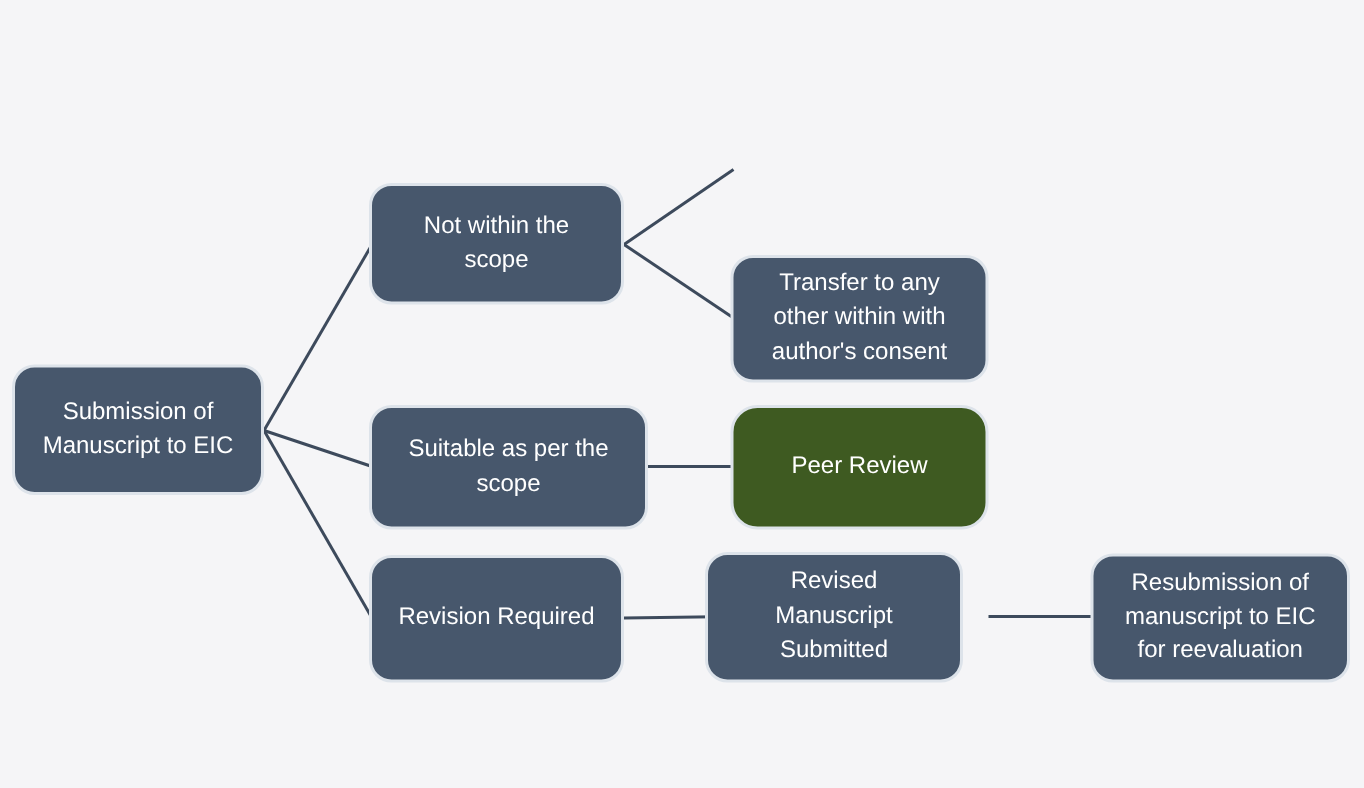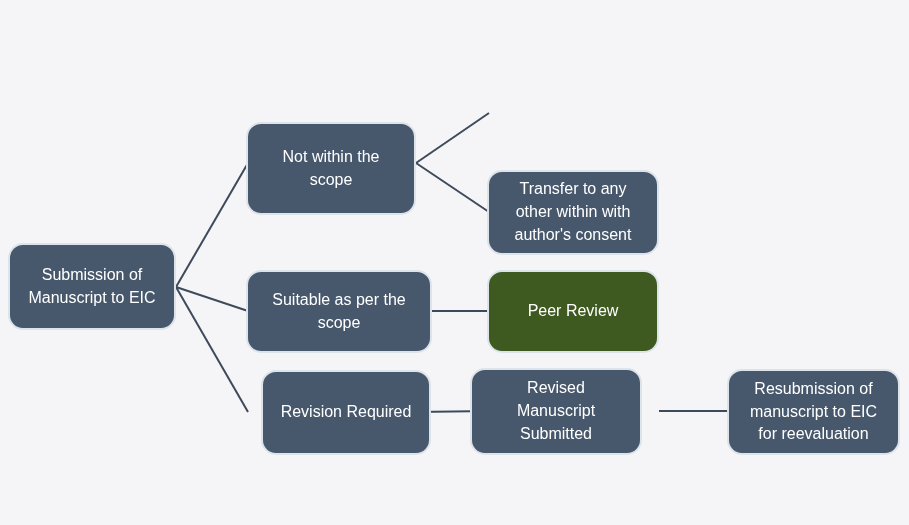--- a/index.html
+++ b/index.html
@@ -45,26 +45,26 @@
     white-space: pre-line;
     font-size: 16px;
     line-height: 1.42;
     padding: 4px 8px;
   }
   .node--rejected { background: var(--rejected-fill, #C00000); }
   .node--peer     { background: var(--peer-review-fill, #3E5A21); }
 
   
   #n-submission   { left: 8px;   top: 243px; width: 168px; height: 87px; }
-  #n-not-within   { left: 246px; top: 122px; width: 170px; height: 93px; }
+  #n-not-within   { left: 246px; top: 122px; width: 170px; height: 81px; }
   #n-suitable     { left: 246px; top: 270px; width: 186px; height: 83px; }
-  #n-revision     { left: 246px; top: 370px; width: 170px; height: 85px; margin-left: 15px; }
+  #n-revision     { left: 246px; top: 370px; width: 170px; height: 85px; }
   #n-rejected     { left: 487px; top: 71px;  width: 172px; height: 84px; }
   #n-transfer     { left: 487px; top: 170px; width: 172px; height: 85px; }
-  #n-peer         { left: 487px; top: 270px; width: 172px; height: 83px; }
+  #n-peer         { left: 487px; top: 270px; width: 172px; height: 83px; border-radius: 18px; }
   #n-revised      { left: 470px; top: 368px; width: 172px; height: 87px; }
   #n-resubmission { left: 727px; top: 369px; width: 173px; height: 86px; }
 </style>
 </head>
 <body>
 
 <div class="stage">
 
   <svg class="connectors" viewBox="0 0 909 525" xmlns="http://www.w3.org/2000/svg">
     <line x1="176" y1="287" x2="248" y2="163"></line>

